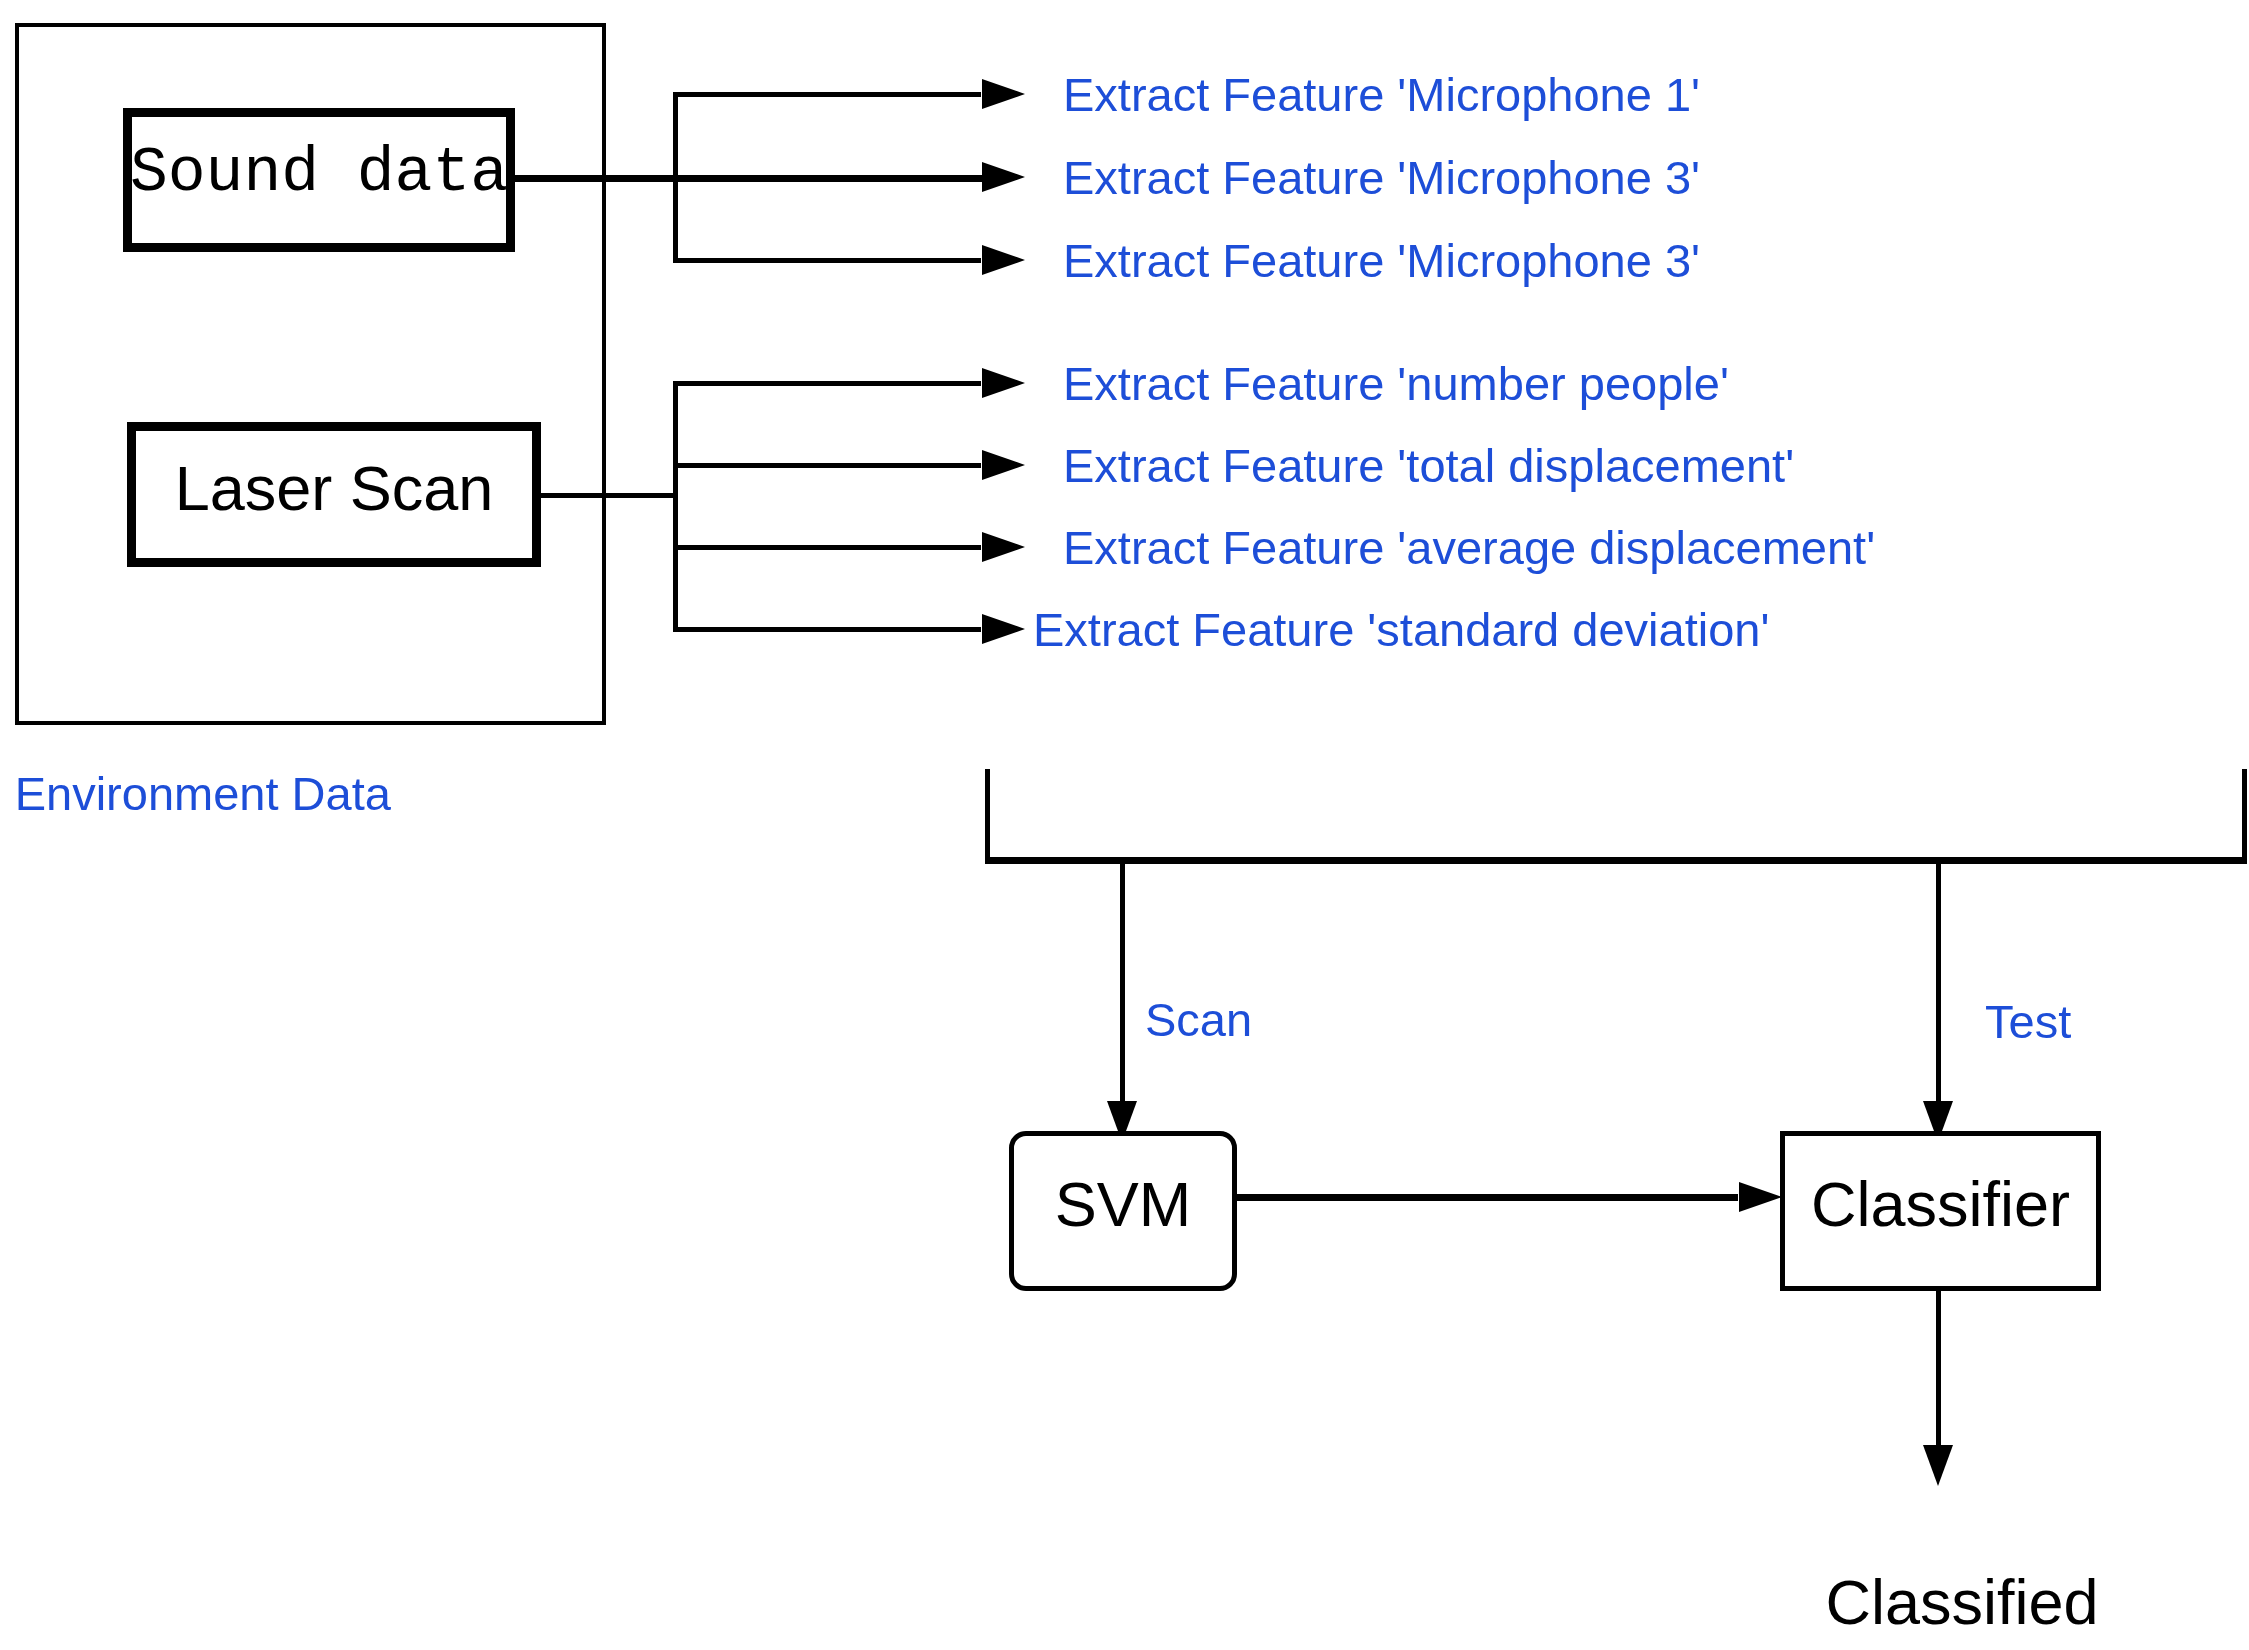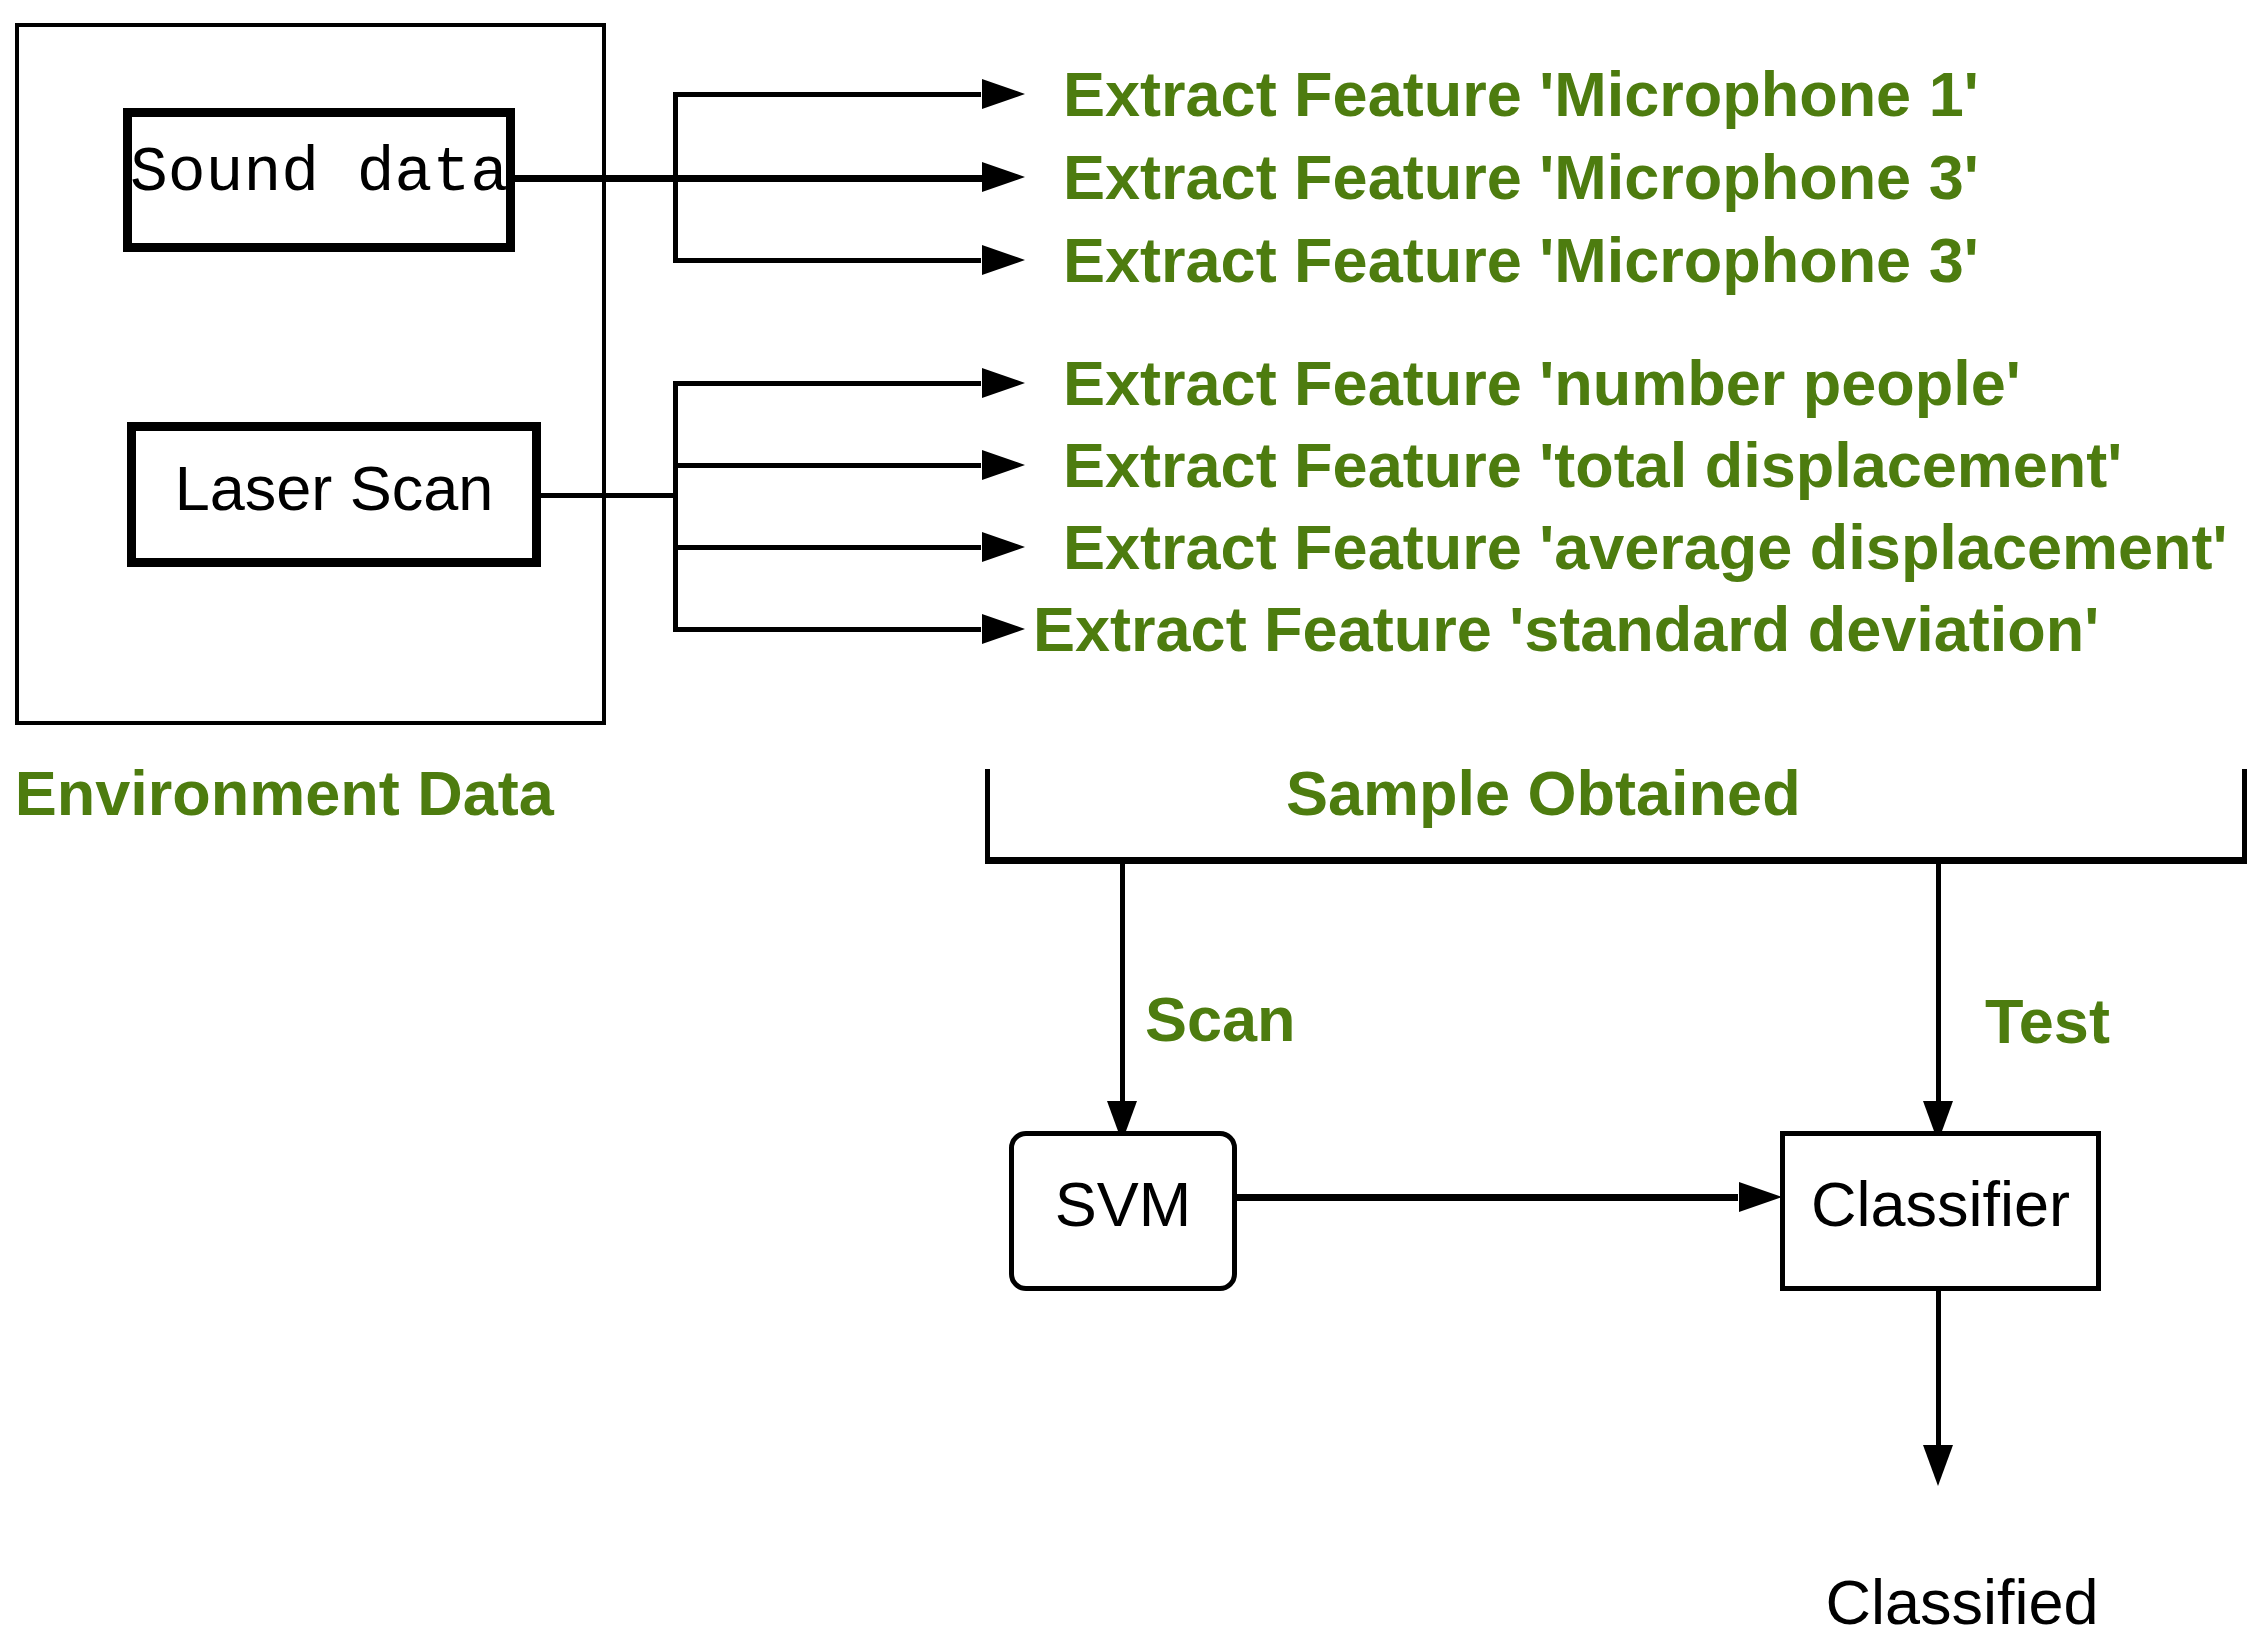--- a/index.html
+++ b/index.html
@@ -43,25 +43,24 @@
     background: #ffffff;
     display: flex;
     align-items: center;
     justify-content: center;
   }
   .box-outer   { border: 4.1px solid #000000; background: transparent; }
   .box-thick   { border: 9px solid #000000; }
   .box-med     { border: 5.7px solid #000000; }
   .lbl {
     position: absolute;
-    font-size: 63px;
+    font-size: 47px;
     line-height: 67px;
     white-space: nowrap;
-    color: #4d7c0f;
-    font-weight: bold;
+    color: #1d4ed8;
   }
   .lbl-center { text-align: left; }
   .boxtext {
     font-size: 63px;
     white-space: nowrap;
     transform: translateY(-6.6px);
   }
   .multiline {
     position: absolute;
     font-size: 63px;
@@ -113,21 +112,20 @@
   <div class="lbl" style="left:1063px; top:144px;">Extract Feature 'Microphone 3'</div>
   <div class="lbl" style="left:1063px; top:227px;">Extract Feature 'Microphone 3'</div>
   <div class="lbl" style="left:1063px; top:350px;">Extract Feature 'number people'</div>
   <div class="lbl" style="left:1063px; top:432px;">Extract Feature 'total displacement'</div>
   <div class="lbl" style="left:1063px; top:514px;">Extract Feature 'average displacement'</div>
   <div class="lbl" style="left:1033px; top:596px;">Extract Feature 'standard deviation'</div>
 
   <div class="ln" style="left:985px; top:857px; width:1262px; height:7.4px;"></div>
   <div class="ln" style="left:985px; top:769px; width:4.9px; height:92px;"></div>
   <div class="ln" style="left:2242px; top:769px; width:4.9px; height:92px;"></div>
-  <div class="lbl lbl-center" style="left:1286px; top:760px; width:492px;">Sample Obtained</div>
 
   <div class="ln" style="left:1120px; top:860px; width:4.9px; height:243px;"></div>
   <div class="ad" style="left:1107px; top:1101px;"></div>
   <div class="lbl" style="left:1145px; top:986px;">Scan</div>
 
   <div class="ln" style="left:1936px; top:860px; width:4.9px; height:243px;"></div>
   <div class="ad" style="left:1923px; top:1101px;"></div>
   <div class="lbl" style="left:1985px; top:988px;">Test</div>
 
   <div class="box box-med" style="left:1009px; top:1131px; width:228px; height:160px;border-radius:17px;">

